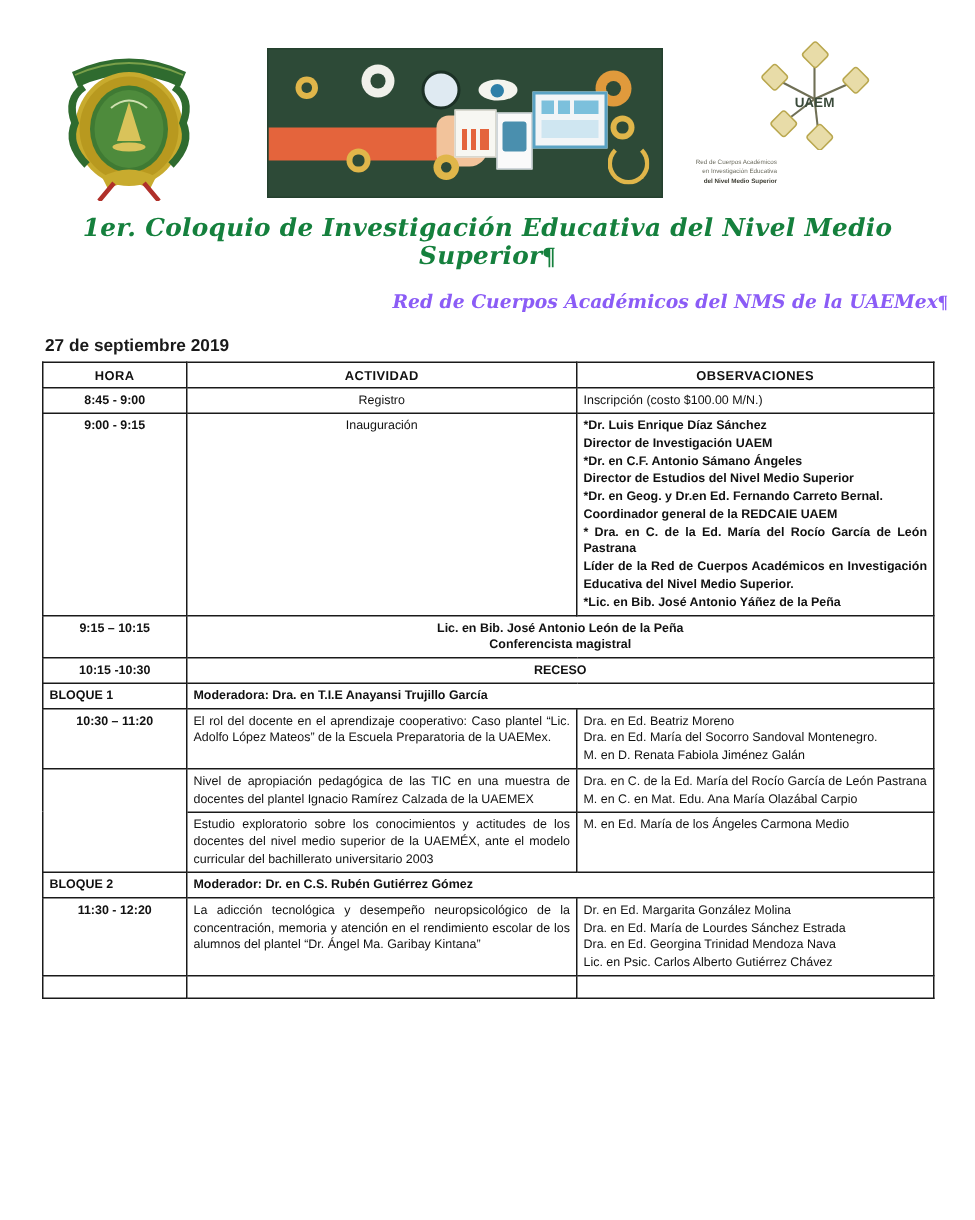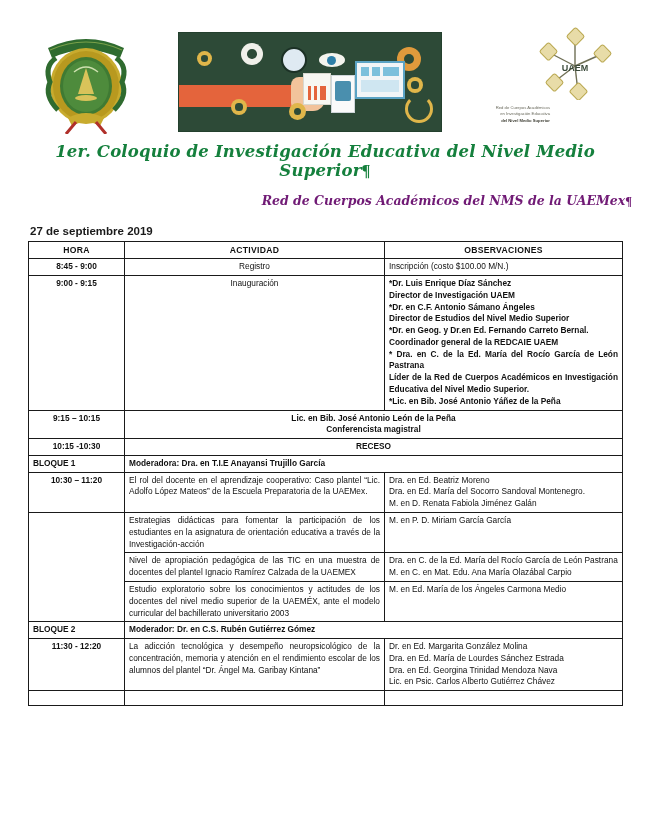--- a/index.html
+++ b/index.html
@@ -149,21 +149,21 @@
     position: absolute;
     left: 226px; top: 62px;
     width: 22px; height: 22px;
     border: 3px solid #e0b64a;
     border-radius: 50%;
     border-top-color: transparent;
   }
 
   .logo-redca {
     position: absolute;
-    left: 476px;
+    left: 444px;
     top: 26px;
     width: 170px;
     height: 108px;
   }
   .redca-net { position: absolute; left: 56px; top: 0; width: 86px; height: 74px; }
   .redca-word {
     position: absolute;
     left: 76px; bottom: 4px;
     font-family: "Liberation Sans", sans-serif;
     font-size: 25px;
@@ -195,21 +195,21 @@
     letter-spacing: 0.2px;
   }
   .title-sub {
     text-align: right;
     margin: 12px 0 0 0;
     padding: 0 18px 0 0;
     font-family: "DejaVu Serif", serif;
     font-style: italic;
     font-weight: bold;
     font-size: 12.5px;
-    color: #701a75;
+    color: #8b5cf6;
   }
   .pilcrow { font-family: "Liberation Serif", serif; font-style: normal; }
 
   .doc-date {
     margin: 16px 0 4px 30px;
     font-size: 11.5px;
     font-weight: bold;
     color: #1a1a1a;
   }
 
@@ -401,27 +401,20 @@
       <tr>
         <td class="hora hora-top tall" rowspan="1">10:30 – 11:20</td>
         <td class="act-just tall">El rol del docente en el aprendizaje cooperativo: Caso plantel “Lic. Adolfo López Mateos” de la Escuela Preparatoria de la UAEMex.</td>
         <td class="obs tall">
           <span class="nm" style="font-weight:normal">Dra. en Ed.  Beatriz Moreno</span>
           <span class="nm" style="font-weight:normal">Dra. en Ed.  María del Socorro Sandoval Montenegro.</span>
           <span class="nm" style="font-weight:normal">M. en D. Renata Fabiola Jiménez Galán</span>
         </td>
       </tr>
 
-      <tr>
-        <td style="border-top:none;border-bottom:none"></td>
-        <td class="act-just">Estrategias didácticas para fomentar la participación de los estudiantes en la asignatura de orientación educativa a través de la Investigación-acción</td>
-        <td class="obs">
-          <span class="nm" style="font-weight:normal">M. en P. D. Miriam García García</span>
-        </td>
-      </tr>
 
       <tr>
         <td style="border-top:none;border-bottom:none"></td>
         <td class="act-just">Nivel de apropiación pedagógica de las TIC en una muestra de docentes del plantel Ignacio Ramírez Calzada de la UAEMEX</td>
         <td class="obs">
           <span class="nm" style="font-weight:normal">Dra. en C. de la Ed. María del Rocío García de León Pastrana</span>
           <span class="nm" style="font-weight:normal">M. en C. en Mat. Edu. Ana María Olazábal Carpio</span>
         </td>
       </tr>
 

